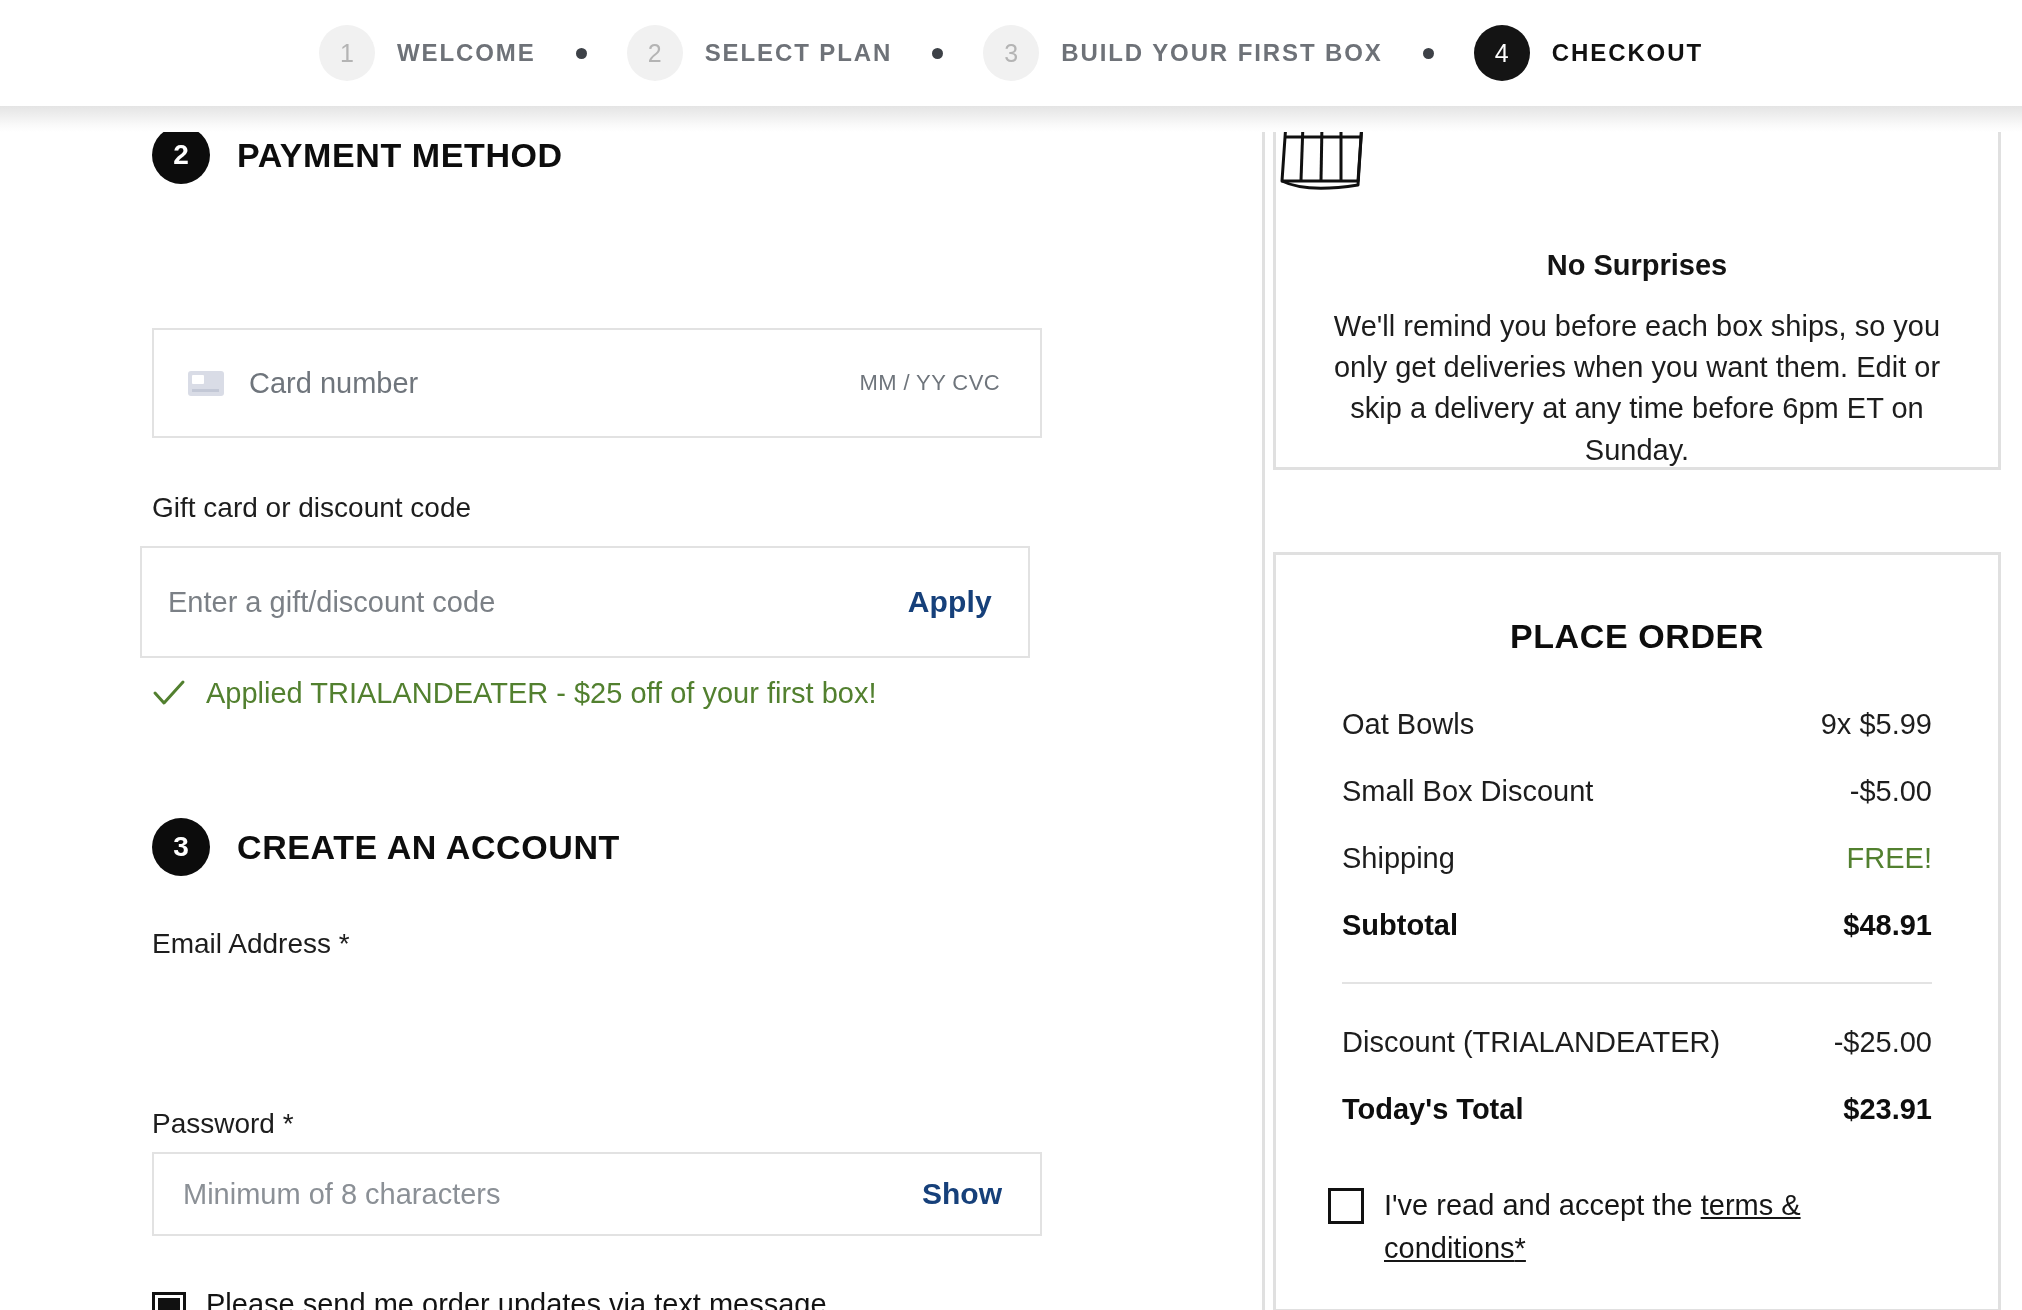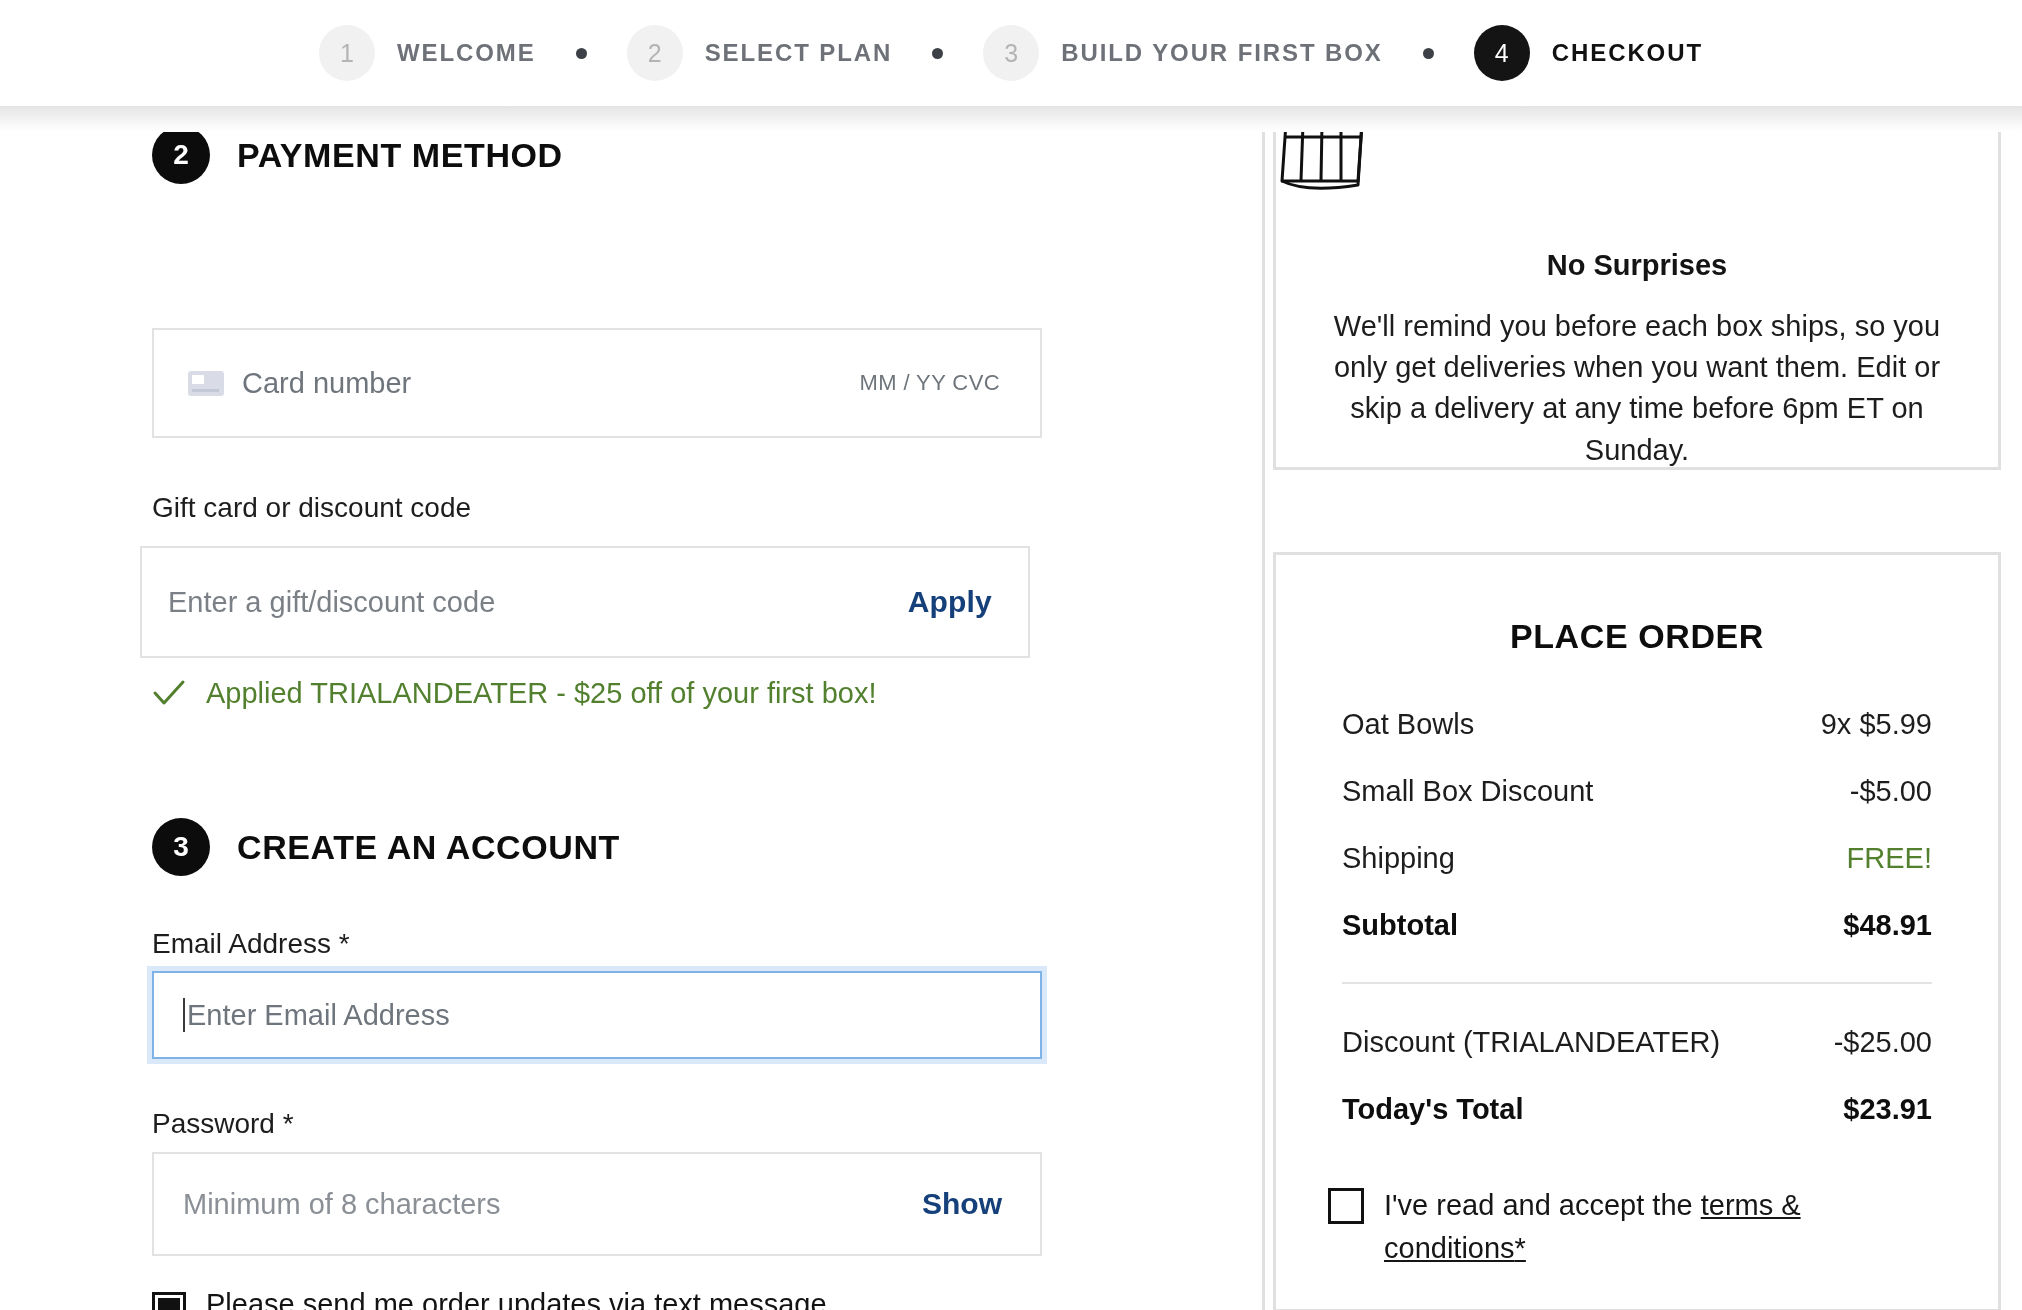--- a/index.html
+++ b/index.html
@@ -78,21 +78,21 @@
   }
   .card-icon::before{
     content:""; position:absolute; left:4px; top:4px; width:12px; height:9px;
     background:#ffffff; border-radius:1px;
   }
   .card-icon::after{
     content:""; position:absolute; left:4px; bottom:4px; width:27px; height:3px;
     background:#c3c8d6;
   }
   .placeholder{ font-size:29px; color:#6f757c; font-weight:400; }
-  .card-ph{ margin-left:18px; }
+  .card-ph{ margin-left:25px; }
   .card-expiry{ margin-left:auto; margin-right:40px; font-size:22px; color:#6f757c; letter-spacing:.4px; }
 
   .field-label{ font-size:28px; color:#1d1d1d; font-weight:400; }
 
   .code-input{ flex:1; padding-left:26px; font-size:29px; color:#7b8086; }
   .apply-btn{
     margin-right:36px; font-size:30px; font-weight:bold; color:#16407a;
     cursor:pointer; letter-spacing:.2px;
   }
 
@@ -107,21 +107,21 @@
   .field-focus{
     border:2px solid #7fb3e8;
     box-shadow:0 0 0 5px #d9e9f9;
     width:890px; height:88px; display:flex; align-items:center; background:#fff;
   }
   .caret{
     width:2px; height:34px; background:#3a3a3a; margin-left:29px; flex:none;
   }
   .email-ph{ font-size:29px; color:#6f757c; margin-left:2px; }
 
-  .pw-box{ height:104px; }
+  .pw-box{ height:84px; }
   .pw-ph{ margin-left:29px; font-size:29px; color:#8b9096; }
   .show-btn{
     margin-left:auto; margin-right:38px; font-size:30px; font-weight:bold;
     color:#16407a; cursor:pointer;
   }
 
   
   .cb-row{ display:flex; align-items:flex-start; }
   .cb-checked{
     width:34px; height:34px; border:3px solid #111; background:#fff;
@@ -232,24 +232,20 @@
       <span class="applied-text">Applied TRIALANDEATER - $25 off of your first box!</span>
     </div>
 
     <div class="section-head" style="position:absolute; left:152px; top:712px;">
       <div class="num-badge">3</div>
       <div class="section-title">CREATE AN ACCOUNT</div>
     </div>
 
     <div class="field-label" style="position:absolute; left:152px; top:822px;">Email Address *</div>
 
-    <div class="field-focus" style="position:absolute; left:152px; top:865px;">
-      <span class="caret"></span>
-      <span class="email-ph">Enter Email Address</span>
-    </div>
 
     <div class="field-label" style="position:absolute; left:152px; top:1002px;">Password *</div>
 
     <div class="field-box pw-box" style="position:absolute; left:152px; top:1046px;">
       <span class="pw-ph">Minimum of 8 characters</span>
       <span class="show-btn">Show</span>
     </div>
 
     <div class="cb-row" style="position:absolute; left:152px; top:1182px;">
       <span class="cb-checked"></span>

